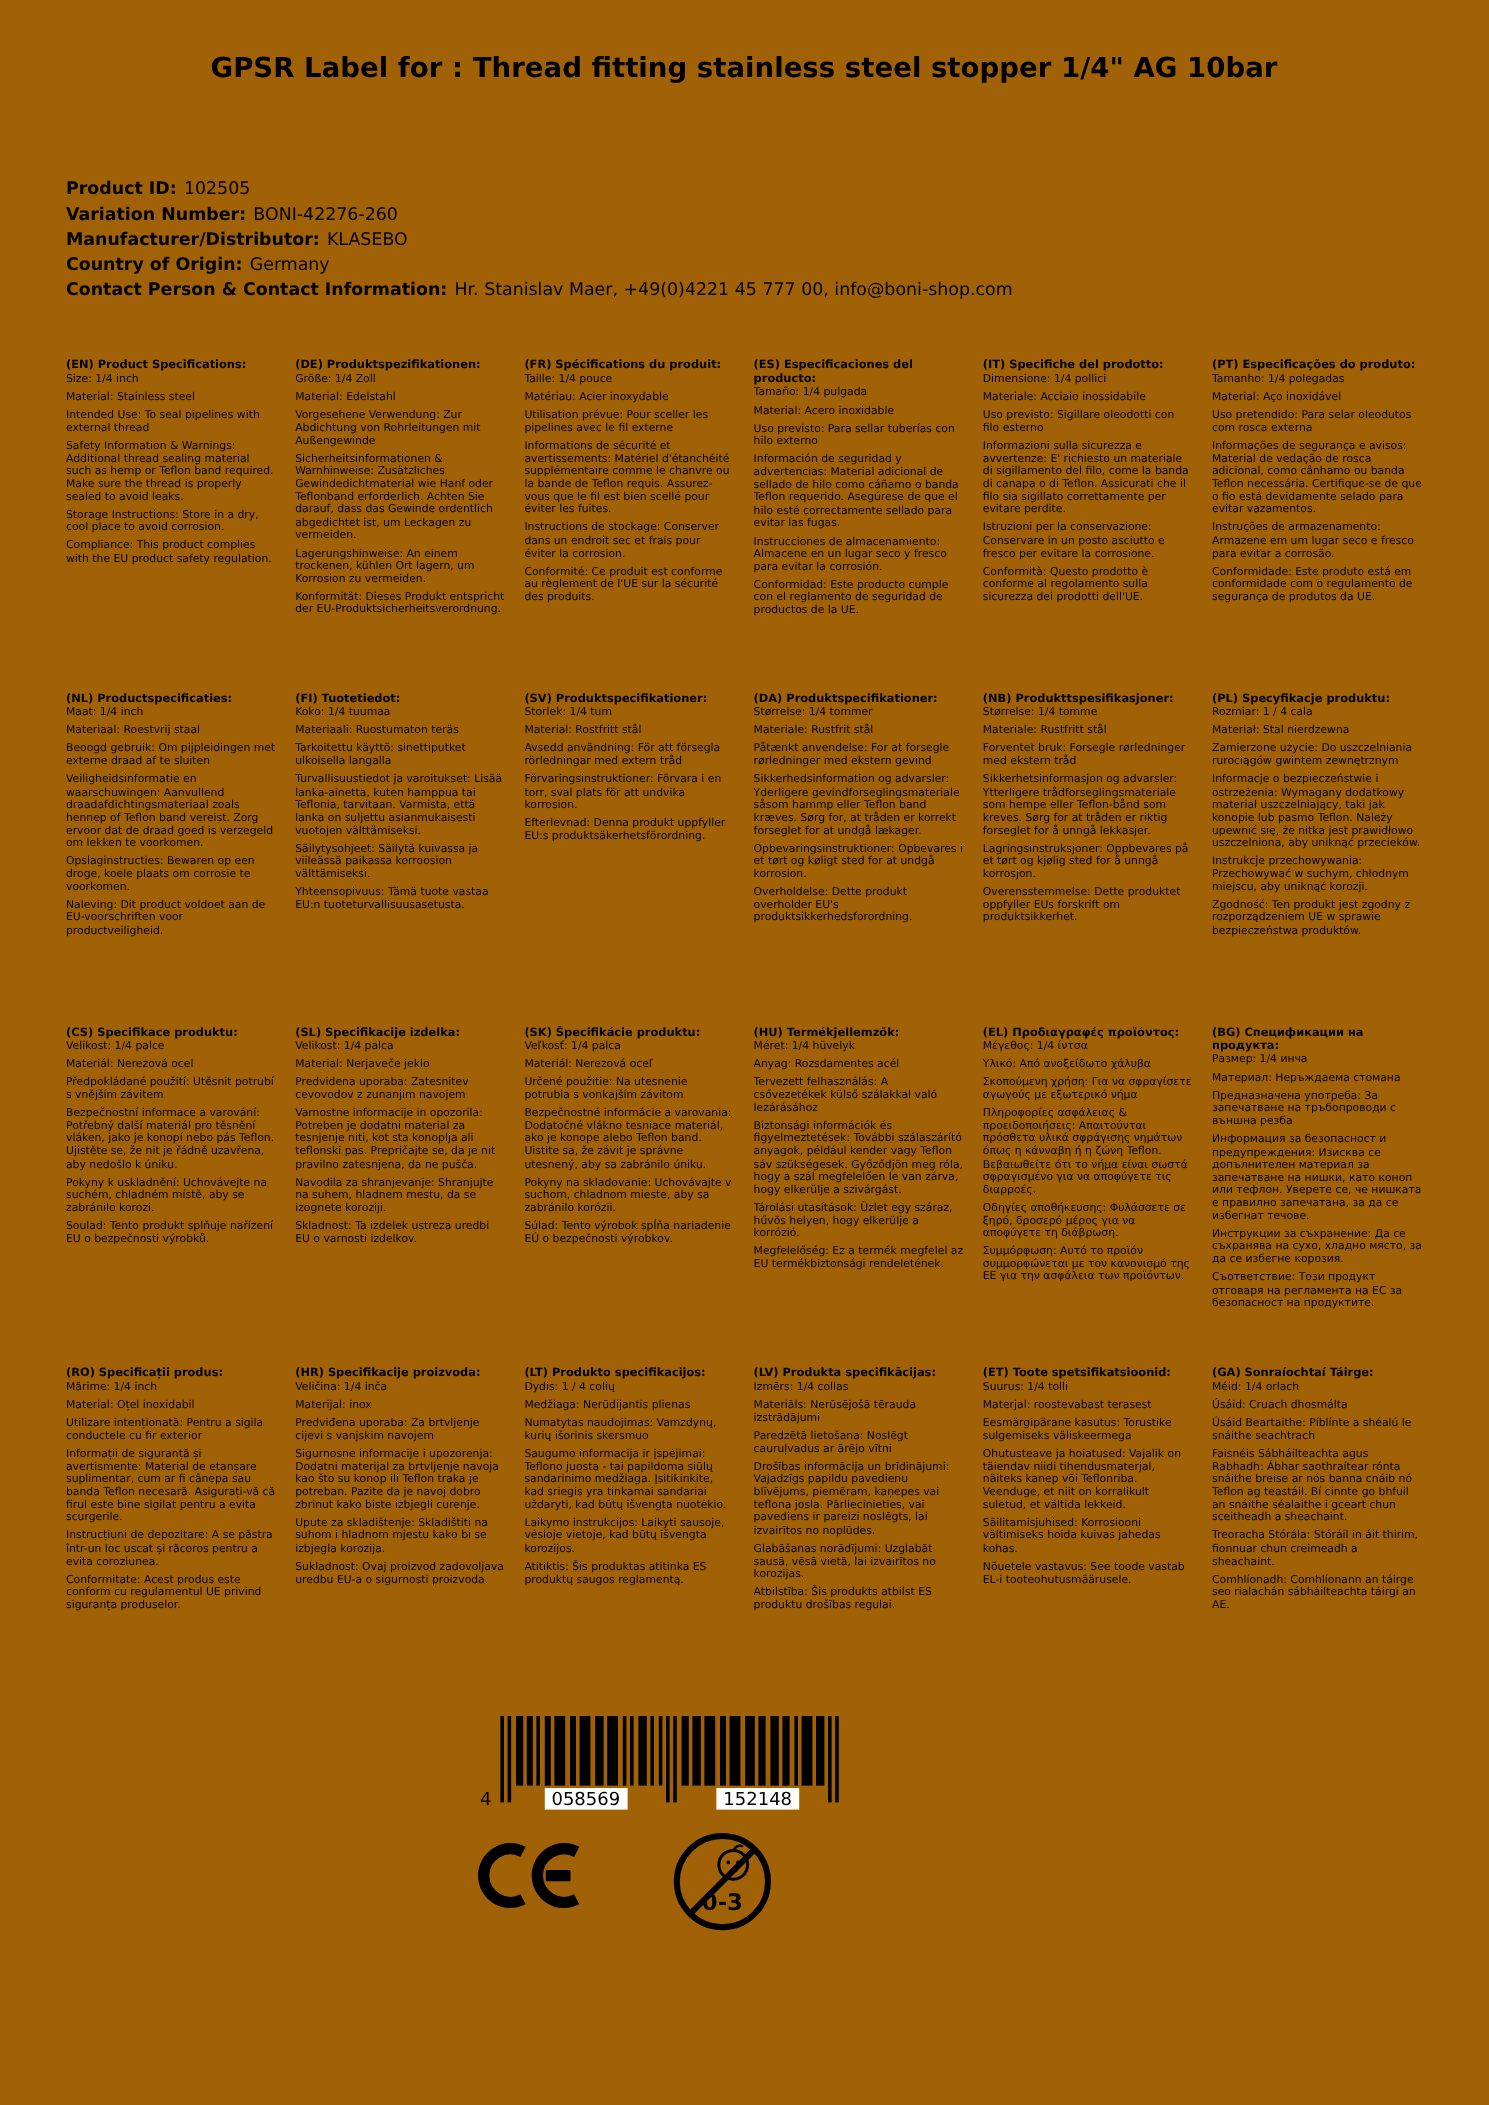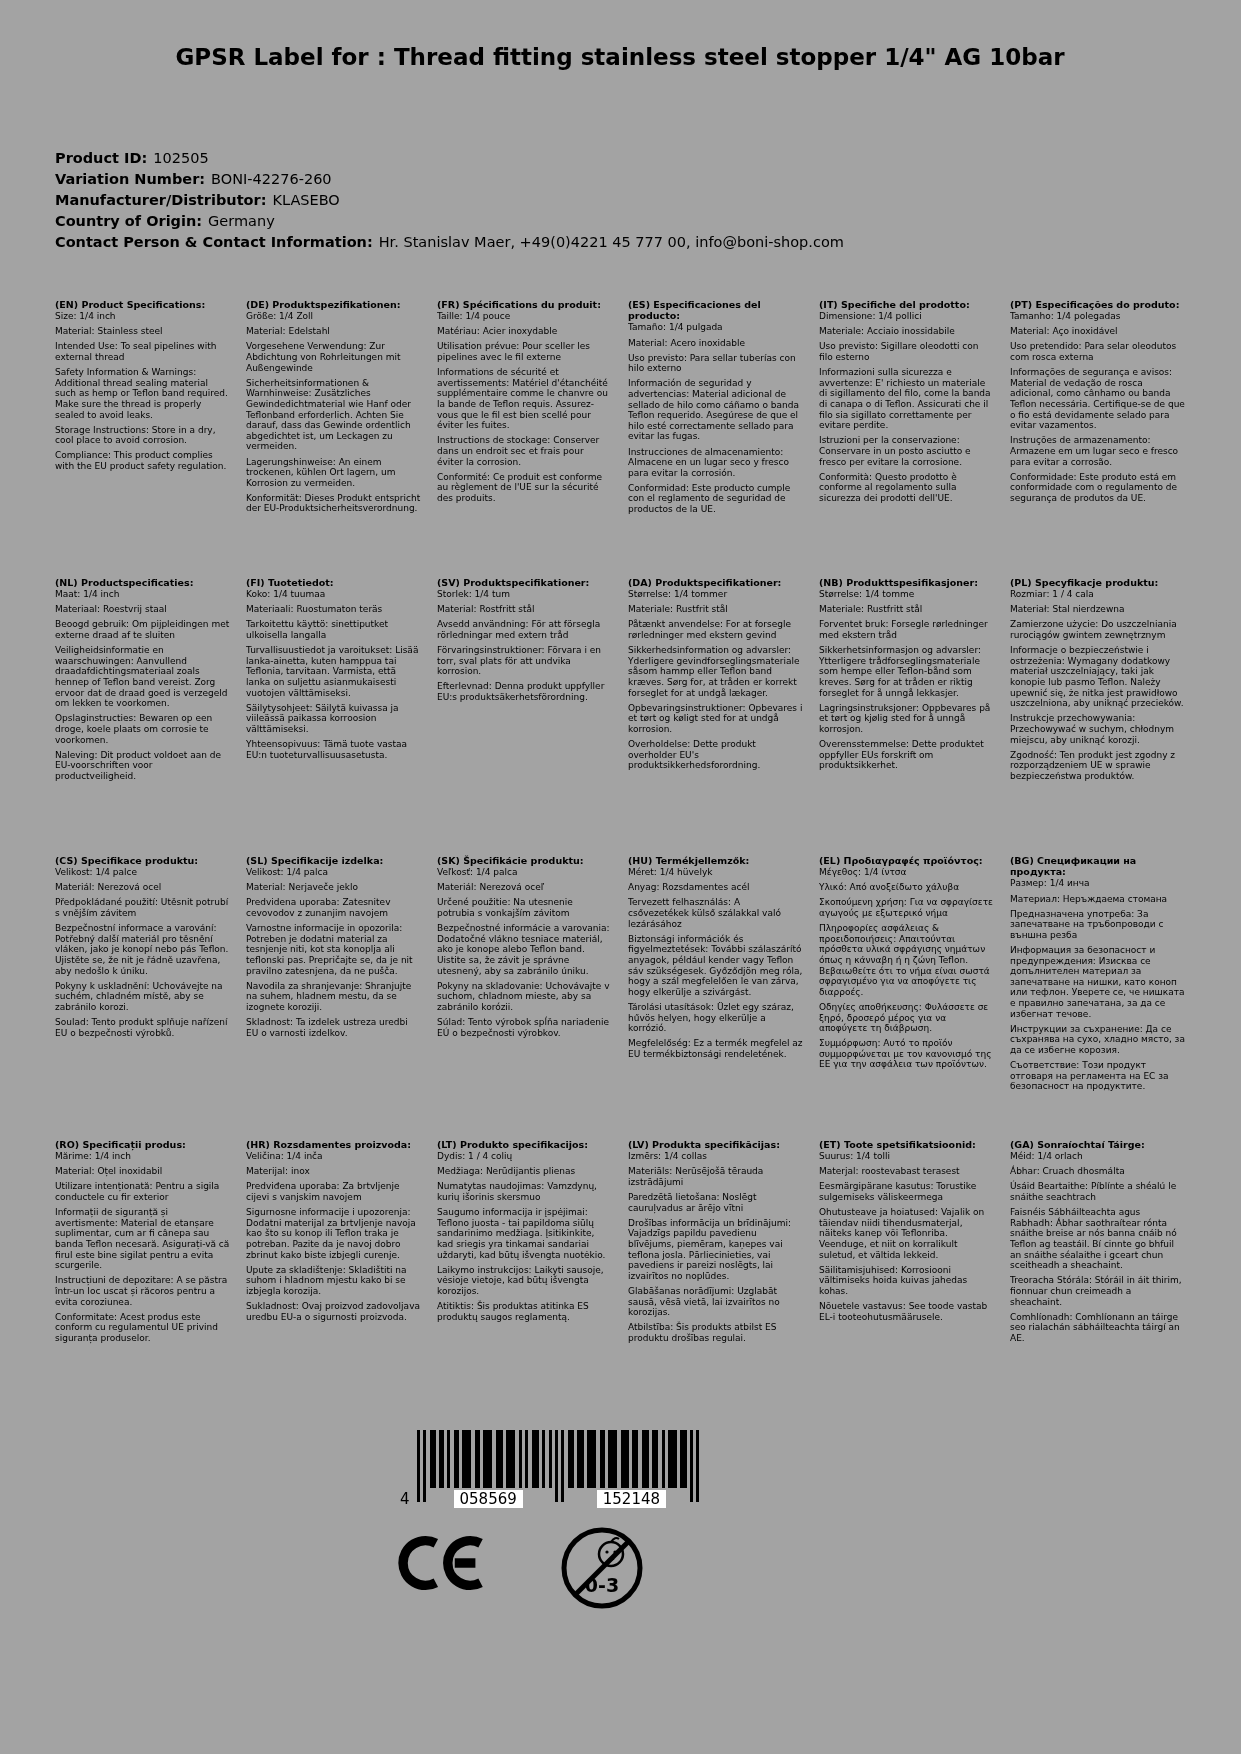--- a/index.html
+++ b/index.html
@@ -1,17 +1,17 @@
 <!DOCTYPE html>
 <html><head>
 <meta charset="utf-8">
 <style>
   html,body{margin:0;padding:0;background:#888;}
   .page{
-    position:relative;width:1241px;height:1754px;background:#a3a3a3;
+    position:relative;width:1241px;height:1754px;background:#a16207;
     margin:0 auto;font-family:"DejaVu Sans","Liberation Sans",sans-serif;color:#000;
     overflow:hidden;
   }
   .title{
     position:absolute;top:42px;left:120px;width:1000px;
     text-align:center;font-size:23px;font-weight:bold;line-height:1.35;
   }
   .meta{position:absolute;top:148px;left:55px;width:1100px;font-size:14.5px;line-height:1.45;}
   .meta-row{white-space:nowrap;}
   .meta-label{font-weight:bold;}
@@ -236,21 +236,21 @@
       <div class="cell-h">(RO) Specificații produs:</div>
       <p>Mărime: 1/4 inch</p>
       <p>Material: Oțel inoxidabil</p>
       <p>Utilizare intenționată: Pentru a sigila conductele cu fir exterior</p>
       <p>Informații de siguranță și avertismente: Material de etanșare suplimentar, cum ar fi cânepa sau banda Teflon necesară. Asigurați-vă că firul este bine sigilat pentru a evita scurgerile.</p>
       <p>Instrucțiuni de depozitare: A se păstra într-un loc uscat și răcoros pentru a evita coroziunea.</p>
       <p>Conformitate: Acest produs este conform cu regulamentul UE privind siguranța produselor.</p>
     </div>
 
     <div class="cell">
-      <div class="cell-h">(HR) Rozsdamentes proizvoda:</div>
+      <div class="cell-h">(HR) Specifikacije proizvoda:</div>
       <p>Veličina: 1/4 inča</p>
       <p>Materijal: inox</p>
       <p>Predviđena uporaba: Za brtvljenje cijevi s vanjskim navojem</p>
       <p>Sigurnosne informacije i upozorenja: Dodatni materijal za brtvljenje navoja kao što su konop ili Teflon traka je potreban. Pazite da je navoj dobro zbrinut kako biste izbjegli curenje.</p>
       <p>Upute za skladištenje: Skladištiti na suhom i hladnom mjestu kako bi se izbjegla korozija.</p>
       <p>Sukladnost: Ovaj proizvod zadovoljava uredbu EU-a o sigurnosti proizvoda.</p>
     </div>
 
     <div class="cell">
       <div class="cell-h">(LT) Produkto specifikacijos:</div>
@@ -278,21 +278,21 @@
       <p>Materjal: roostevabast terasest</p>
       <p>Eesmärgipärane kasutus: Torustike sulgemiseks väliskeermega</p>
       <p>Ohutusteave ja hoiatused: Vajalik on täiendav niidi tihendusmaterjal, näiteks kanep või Teflonriba. Veenduge, et niit on korralikult suletud, et vältida lekkeid.</p>
       <p>Säilitamisjuhised: Korrosiooni vältimiseks hoida kuivas jahedas kohas.</p>
       <p>Nõuetele vastavus: See toode vastab EL-i tooteohutusmäärusele.</p>
     </div>
 
     <div class="cell">
       <div class="cell-h">(GA) Sonraíochtaí Táirge:</div>
       <p>Méid: 1/4 orlach</p>
-      <p>Ábhar: Cruach dhosmálta</p>
+      <p>Úsáid: Cruach dhosmálta</p>
       <p>Úsáid Beartaithe: Píblínte a shéalú le snáithe seachtrach</p>
       <p>Faisnéis Sábháilteachta agus Rabhadh: Ábhar saothraítear rónta snáithe breise ar nós banna cnáib nó Teflon ag teastáil. Bí cinnte go bhfuil an snáithe séalaithe i gceart chun sceitheadh a sheachaint.</p>
       <p>Treoracha Stórála: Stóráil in áit thirim, fionnuar chun creimeadh a sheachaint.</p>
       <p>Comhlíonadh: Comhlíonann an táirge seo rialachán sábháilteachta táirgí an AE.</p>
     </div>
   </div>
 
   <div class="footer">
 
     <div class="barcode">

